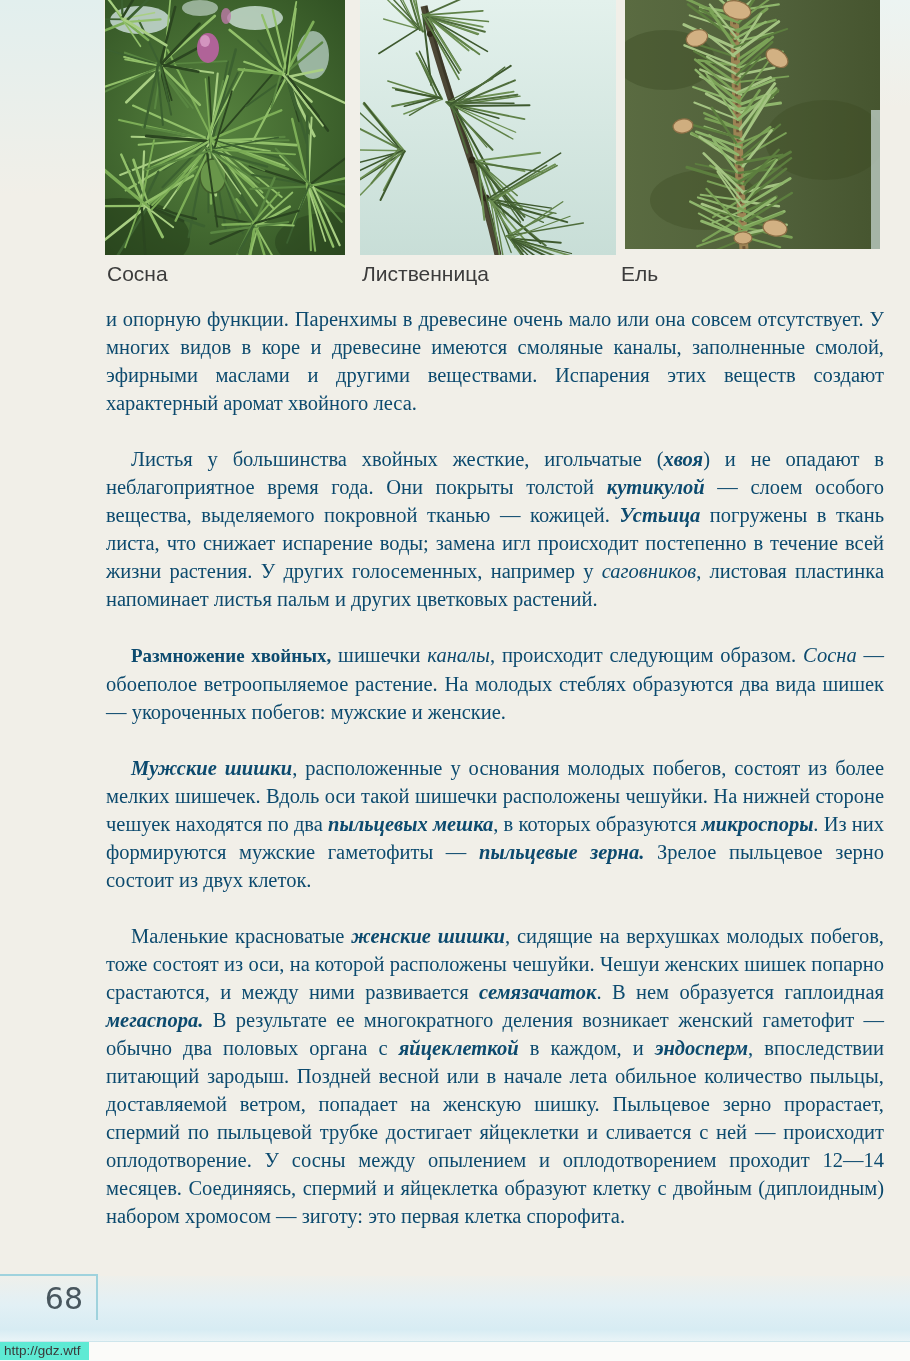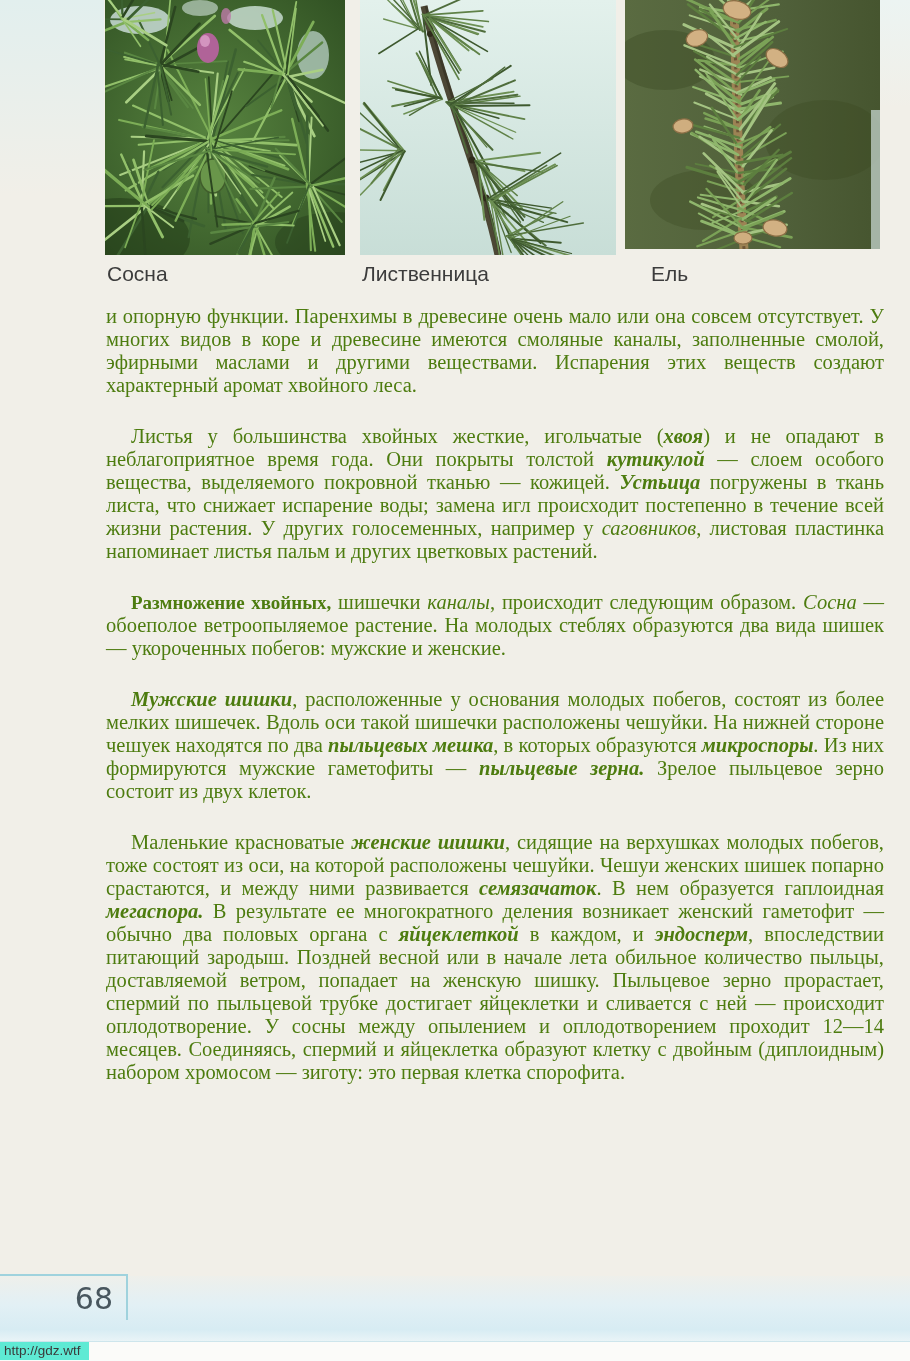--- a/index.html
+++ b/index.html
@@ -9,33 +9,33 @@
         background:linear-gradient(180deg,#e2efee 0%,rgba(241,239,232,0) 85%);}
   .top-tint{position:absolute;left:880px;top:0;width:30px;height:120px;
         background:linear-gradient(180deg,#ecf4f2 0%,rgba(241,239,232,0) 90%);}
   .photo{position:absolute;top:0;overflow:hidden;}
   #fig1{left:105px;width:240px;height:255px;}
   #fig2{left:360px;width:256px;height:255px;}
   #fig3{left:625px;width:255px;height:249px;}
   .photo svg{display:block;width:100%;height:100%;}
   .caption{position:absolute;top:262px;font-family:"Liberation Sans",sans-serif;
         font-size:21px;color:#3c3c3c;}
-  #cap1{left:107px;} #cap2{left:362px;text-align:center;} #cap3{left:651px;}
+  #cap1{left:107px;} #cap2{left:362px;text-align:center;} #cap3{left:621px;}
   .body-text{position:absolute;left:106px;top:305px;width:778px;text-align:justify;
-        font-size:20.5px;line-height:23px;color:#4d7c0f;}
+        font-size:20.5px;line-height:28px;color:#0c4a6e;}
   .body-text p{margin:0;padding:0;}
   .body-text p.indent{text-indent:25px;margin-top:28px;}
   .i{font-style:italic;}
   .bi{font-weight:700;font-style:italic;}
   .bs{font-weight:700;font-family:Liberation Serif, serif;font-size:19px;}
   .footer-band{position:absolute;left:0;top:1276px;width:910px;height:66px;
         background:linear-gradient(180deg,rgba(227,241,245,0.2) 0%,#e2f0f5 45%,#d7ecf3 82%,#e9f4f7 100%);
         border-bottom:1px solid #cde5ec;box-sizing:border-box;}
   .footer-bottom{position:absolute;left:0;top:1342px;width:910px;height:19px;background:#fbfbf9;}
-  .page-number-box{position:absolute;left:0;top:1274px;width:128px;height:46px;
+  .page-number-box{position:absolute;left:0;top:1274px;width:98px;height:46px;
         border-top:2px solid #9fd2dd;border-right:2px solid #9fd2dd;box-sizing:border-box;
         display:flex;align-items:center;justify-content:flex-end;padding-right:13px;
         font-family:"DejaVu Sans",sans-serif;font-size:30px;color:#48565e;}
   .watermark{position:absolute;left:0;top:1342px;background:#5eead4;color:#3a3a3a;
         font-family:"Liberation Sans",sans-serif;font-size:13.5px;padding:1px 8px 2px 4px;}
 </style>
 </head>
 <body>
 
 <div class="page">

